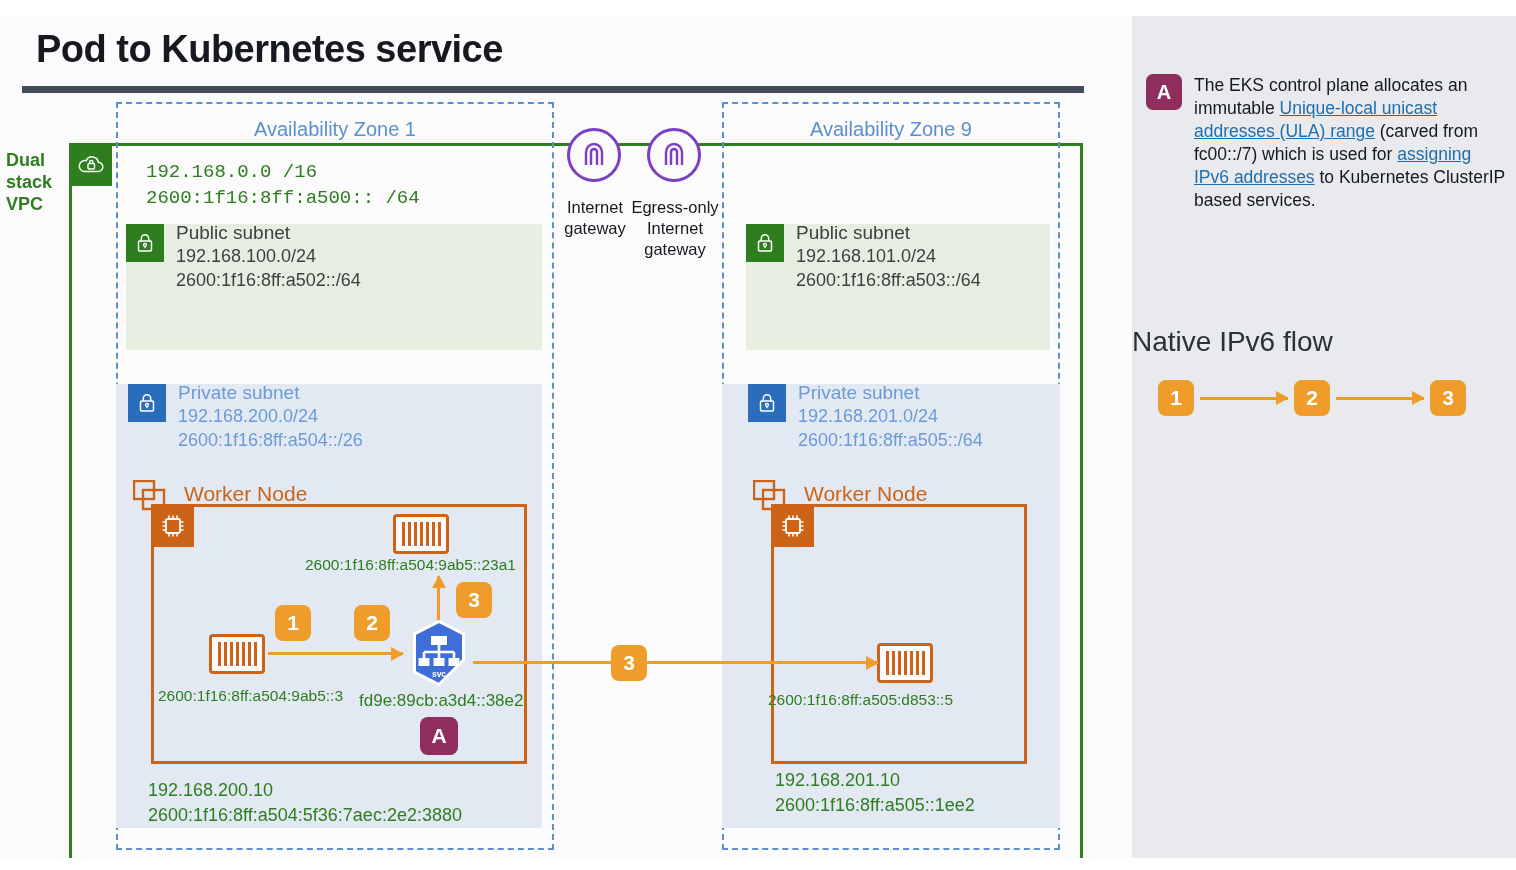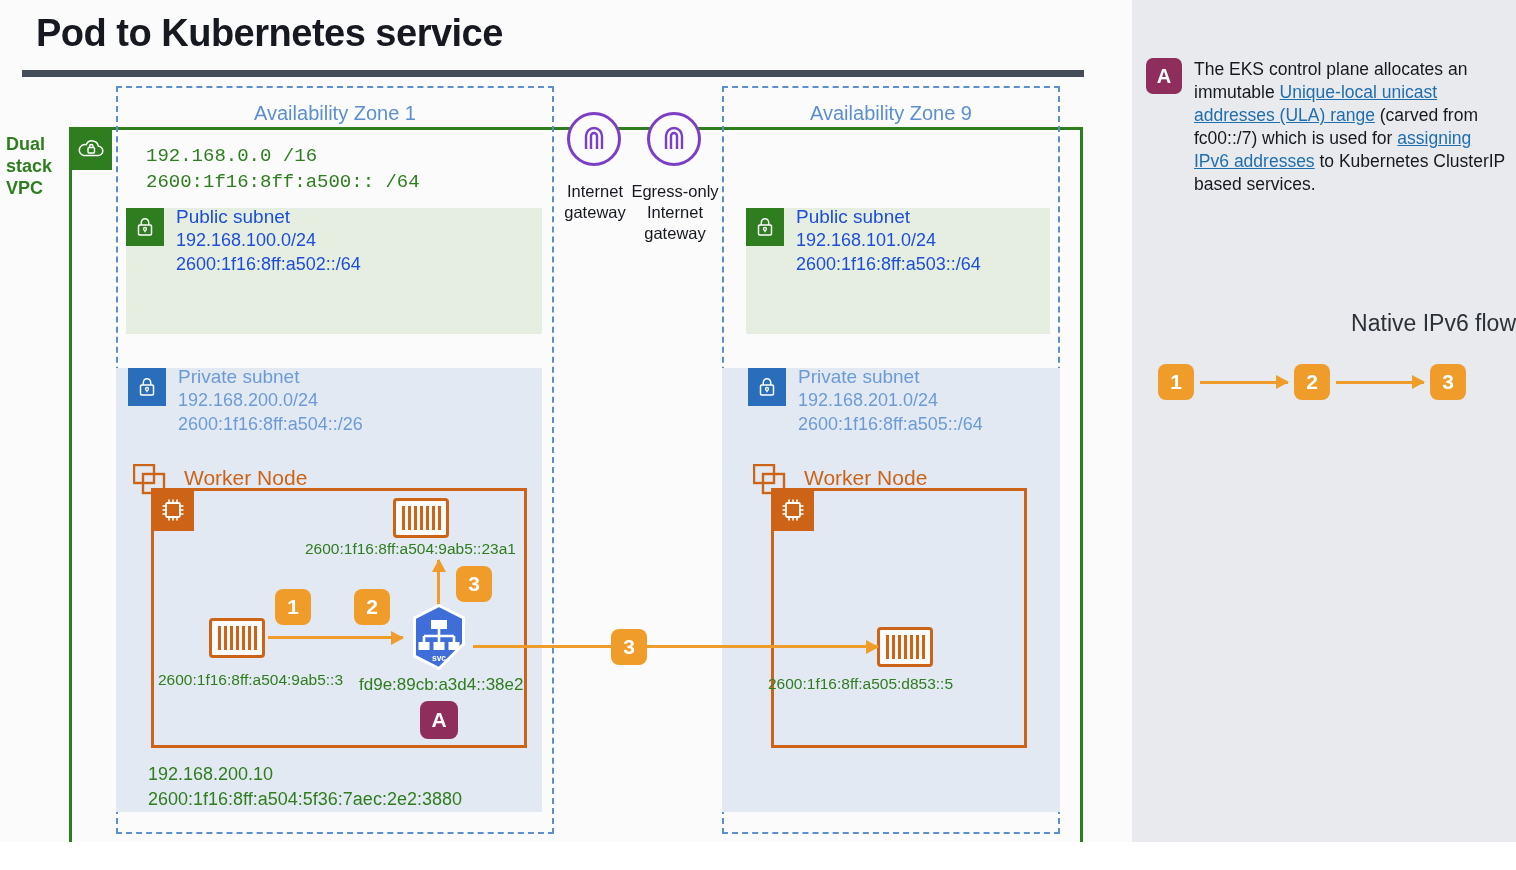--- a/index.html
+++ b/index.html
@@ -8,20 +8,21 @@
     margin: 0; padding: 0;
     background: #ffffff;
     font-family: "Liberation Sans", sans-serif;
   }
   #page {
     position: relative;
     width: 1516px;
     height: 842px;
     background: #fbfbfb;
     overflow: hidden;
+    margin-top: 16px;
   }
 
   
   #title {
     position: absolute;
     left: 36px; top: 12px;
     font-size: 38px;
     font-weight: bold;
     color: #16191f;
     letter-spacing: -0.5px;
@@ -76,22 +77,22 @@
   #note-text a, .lnk {
     color: #1f6ead;
     text-decoration: underline;
     cursor: pointer;
   }
 
   #legend-title {
     position: absolute;
     left: 1132px; top: 310px;
     width: 384px;
-    text-align: right;
-    font-size: 23px;
+    text-align: left;
+    font-size: 28px;
     color: #2b3138;
   }
   #legend-flow {
     position: absolute;
     left: 1158px; top: 364px;
     display: flex;
     align-items: center;
   }
   .legend-arrow {
     position: relative;
@@ -176,21 +177,21 @@
     font-size: 18px;
     line-height: 1.32;
     white-space: nowrap;
   }
   .subnet-text .name { font-size: 19px; }
 
   .pub-bg { background: #e6eee2; }
   .priv-bg { background: #e3e9f3; }
   .pub-ico { background: #2e7d1f; }
   .priv-ico { background: #2a6dbb; }
-  .pub-txt { color: #1d4ed8; }
+  .pub-txt { color: #404040; }
   .priv-txt { color: #6b9bd6; }
 
   #pub1-bg { position:absolute; left:126px; top:208px; width:416px; height:126px; }
   #pub1 { left: 126px; top: 208px; }
   #priv1-bg { position:absolute; left:116px; top:368px; width:426px; height:444px; }
   #priv1 { left: 128px; top: 368px; }
 
   #pub2-bg { position:absolute; left:746px; top:208px; width:304px; height:126px; }
   #pub2 { left: 746px; top: 208px; }
   #priv2-bg { position:absolute; left:722px; top:368px; width:338px; height:444px; }
@@ -564,20 +565,24 @@
   <div class="num-badge" id="b1">1</div>
   <div class="num-badge" id="b2">2</div>
   <div class="num-badge" id="b3">3</div>
   <div class="num-badge" id="b3b">3</div>
   <div id="badge-a-diagram">A</div>
 
   <div class="node-ip" id="node-ip-1">
     <div>192.168.200.10</div>
     <div>2600:1f16:8ff:a504:5f36:7aec:2e2:3880</div>
   </div>
+  <div class="node-ip" id="node-ip-2">
+    <div>192.168.201.10</div>
+    <div>2600:1f16:8ff:a505::1ee2</div>
+  </div>
 
   <div class="gw" id="gw1">
     <svg width="34" height="34" viewBox="0 0 34 34">
       <path d="M9 27V14a8 8 0 0 1 16 0v13" fill="none" stroke="#7b3ec4" stroke-width="2.4"></path>
       <path d="M14 27v-13a3 3 0 0 1 6 0v13" fill="none" stroke="#7b3ec4" stroke-width="2.4"></path>
     </svg>
   </div>
   <div class="gw" id="gw2">
     <svg width="34" height="34" viewBox="0 0 34 34">
       <path d="M9 27V14a8 8 0 0 1 16 0v13" fill="none" stroke="#7b3ec4" stroke-width="2.4"></path>

